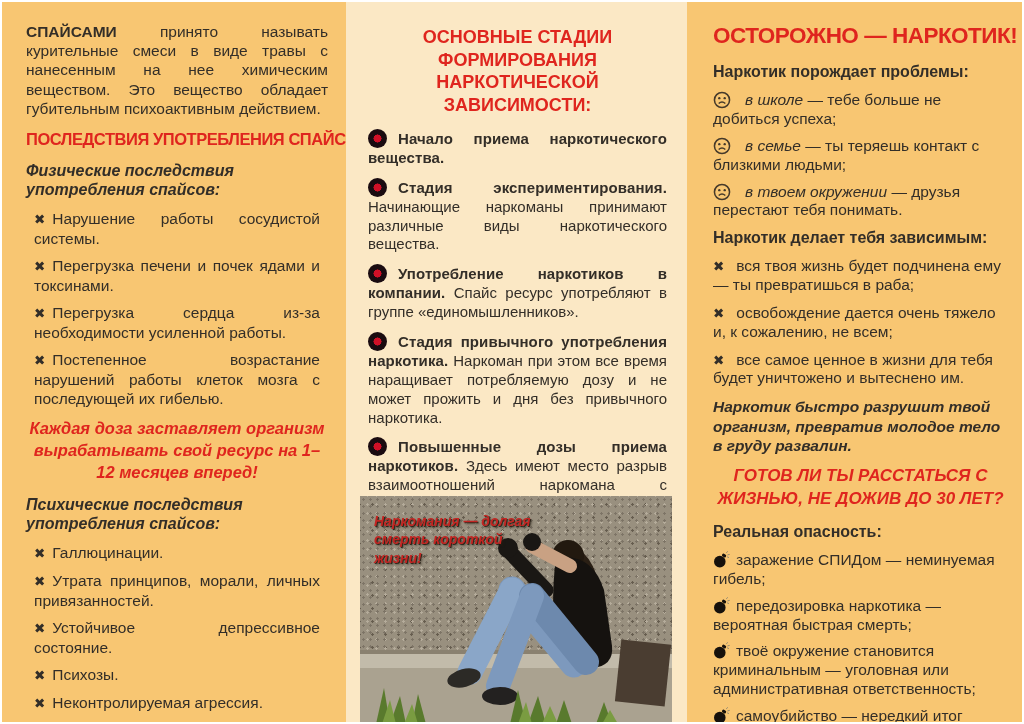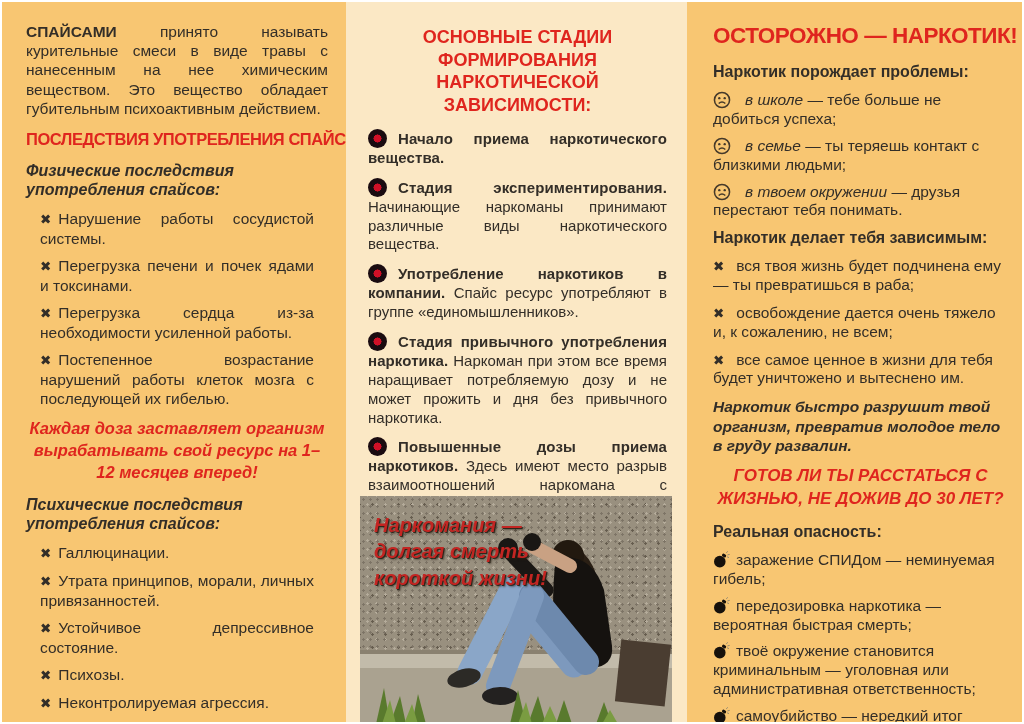--- a/index.html
+++ b/index.html
@@ -13,21 +13,21 @@
   .c2{left:346px;width:341px;background:#fbe8c5;padding:18px 20px 0 22px;font-size:15px;line-height:1.26;}
   .c3{left:687px;width:337px;background:#f8c672;padding:18px 16px 0 26px;font-size:15.5px;line-height:1.22;}
 
   .just{text-align:justify;}
   p{margin:0 0 8px;}
 
   .intro{margin-bottom:11px;}
   .red-head{color:#df251e;font-weight:bold;font-size:16.5px;letter-spacing:-0.45px;
     text-align:center;white-space:nowrap;margin:3px 0 11px;}
   .sub-it{font-weight:bold;font-style:italic;font-size:16px;margin:0 0 9px;}
-  .xitem{text-align:justify;margin:0 14px 8px;}
+  .xitem{text-align:justify;margin:0 8px 8px;}
   .x{font-weight:bold;margin-right:7px;font-size:13.5px;}
   .red-note{color:#df251e;font-weight:bold;font-style:italic;text-align:center;
     font-size:16.5px;line-height:1.32;margin:10px 2px 11px;}
 
   
   .nosign{position:relative;float:right;width:146px;height:148px;margin:2px 0 2px 8px;}
   .nosign-white{position:absolute;inset:5px;border-radius:50%;background:#fdfdfb;overflow:hidden;}
   .spice-pack{position:absolute;left:20px;top:14px;width:96px;height:112px;transform:rotate(-2deg);
     border-radius:6px 14px 6px 6px;
     background:linear-gradient(135deg,#e7bd37 0%,#f8e47c 24%,#c99d1c 48%,#f9ec9e 72%,#caa428 100%);
@@ -46,21 +46,21 @@
   .photo{position:absolute;left:14px;bottom:0;width:312px;height:228px;overflow:hidden;
     background-color:#99907f;
     background-image:
       radial-gradient(#7d7466 1px,transparent 1.35px),
       radial-gradient(#b5ac9b 1px,transparent 1.3px),
       radial-gradient(#665d4f 1px,transparent 1.45px);
     background-size:7px 7px,9px 9px,13px 13px;
     background-position:0 0,3px 4px,6px 2px;}
   .photo svg{position:absolute;left:0;top:0;}
   .photo-caption{position:absolute;top:16px;left:14px;width:178px;color:#c32522;font-weight:bold;
-    font-style:italic;font-size:20px;line-height:1.32;
+    font-style:italic;font-size:14px;line-height:1.32;
     text-shadow:1px 1px 0 rgba(35,28,18,.85),2px 2px 2px rgba(35,28,18,.5);}
 
   
   .c3head{color:#df251e;font-weight:bold;font-size:22.5px;letter-spacing:-0.5px;
     text-align:center;white-space:nowrap;margin:4px 0 13px;}
   .b-title{font-weight:bold;font-size:16px;margin:0 0 9px;}
   .face-item{margin:0 0 8px;}
   .face-item .lead{font-style:italic;}
   .icon-sad{width:18px;height:18px;vertical-align:-4px;margin-right:14px;}
   .xitem3{margin:0 0 9px;}

